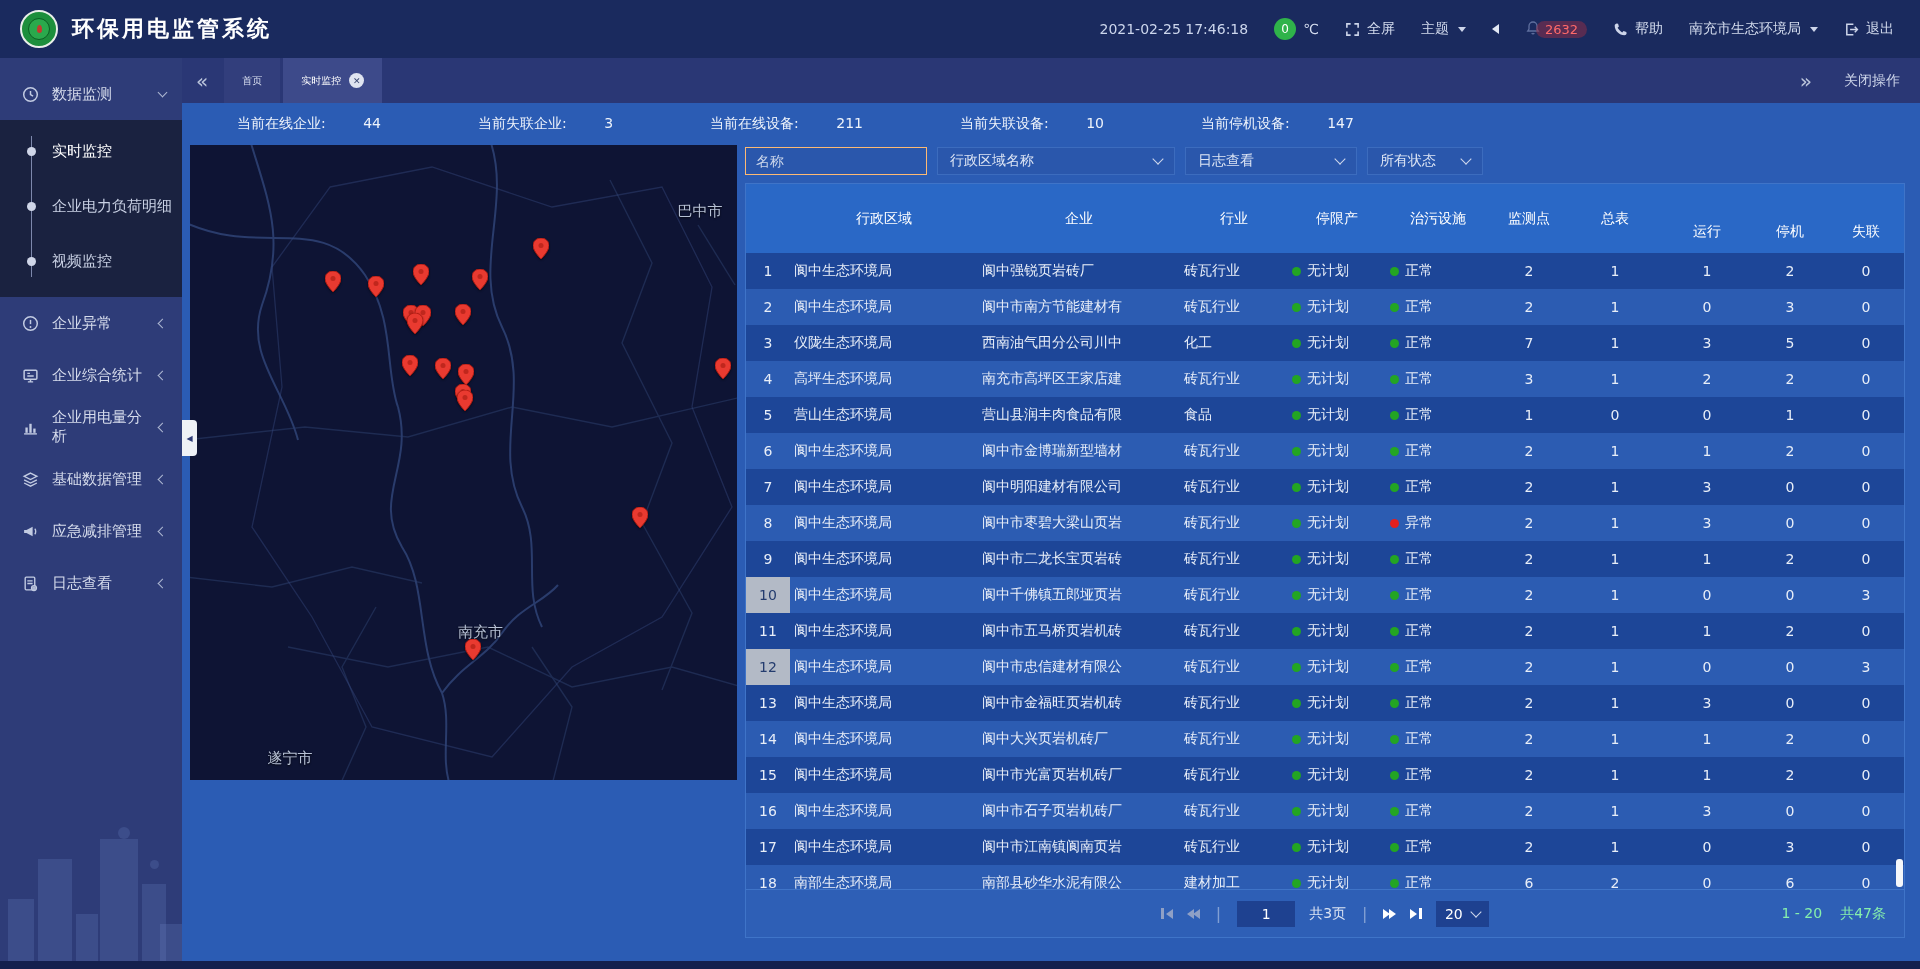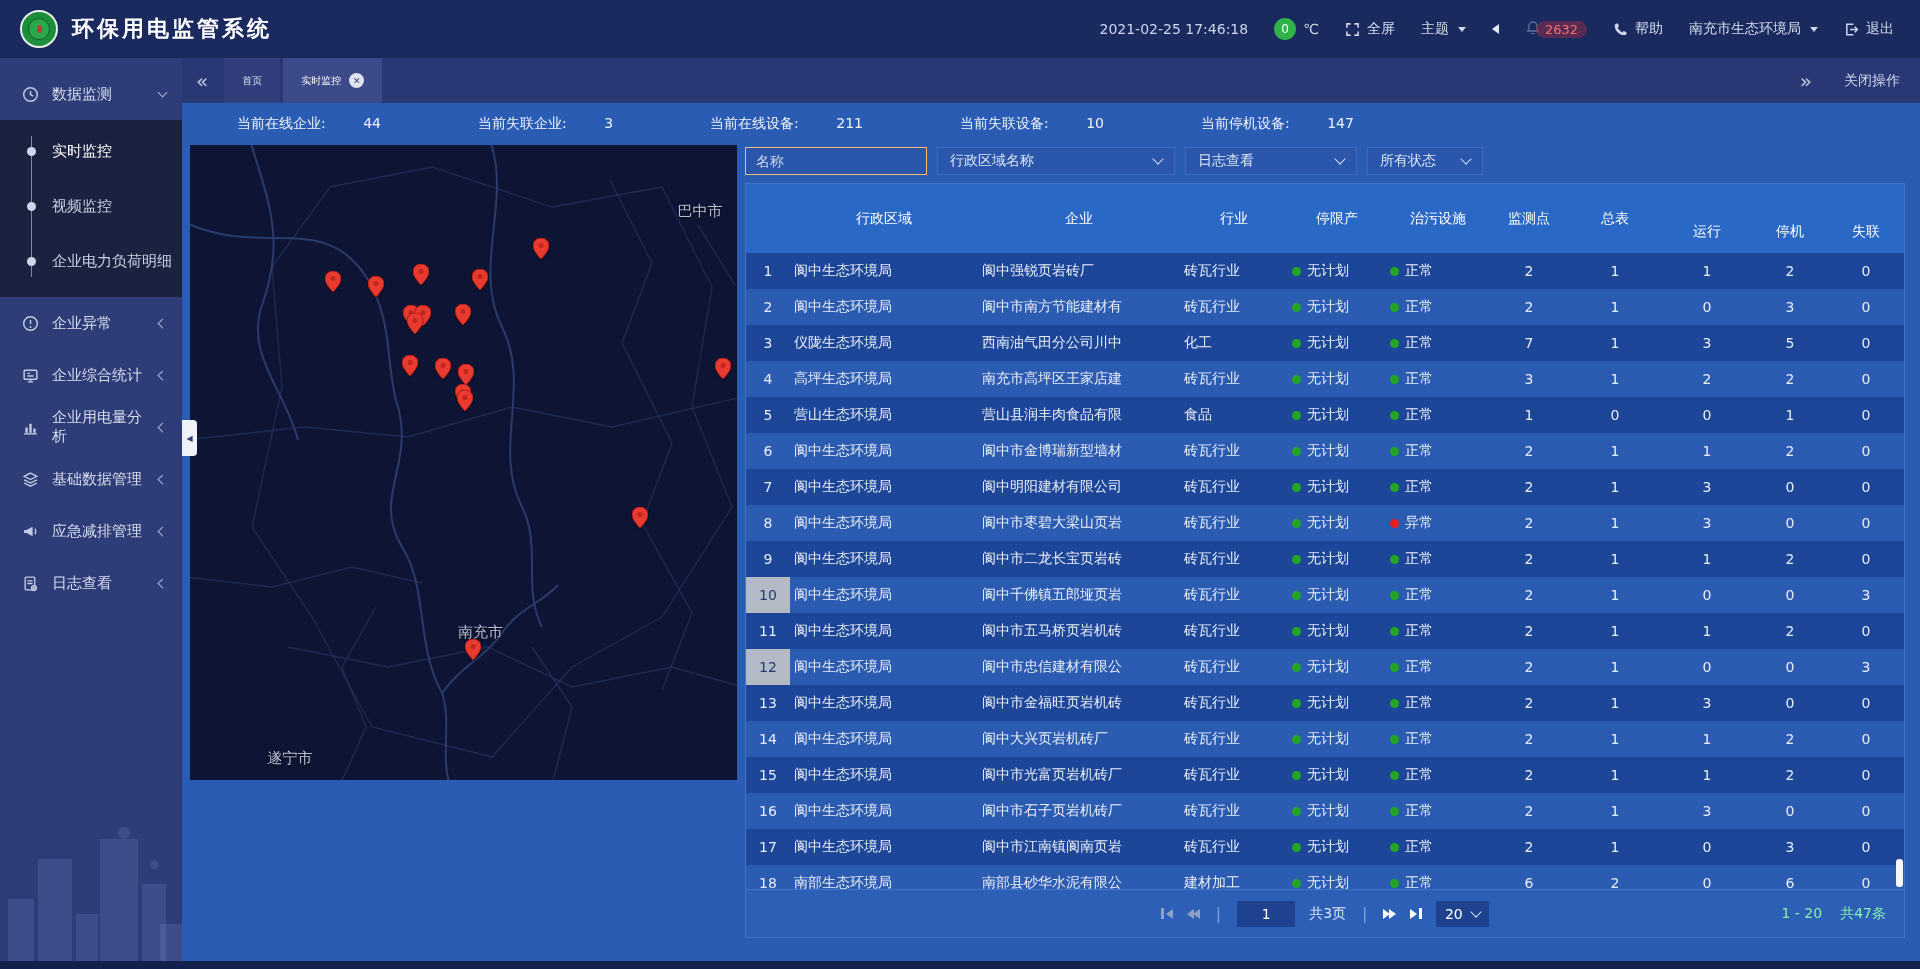--- a/index.html
+++ b/index.html
@@ -204,25 +204,25 @@
           <span class="sb-label">数据监测</span>
           <span class="chev chev-down"></span>
         </div>
         <div class="sb-sub">
           <div class="sb-subitem active">
             <span class="dot"></span>
             <span>实时监控</span>
           </div>
           <div class="sb-subitem">
             <span class="dot"></span>
-            <span>视频监控</span>
+            <span>企业电力负荷明细</span>
           </div>
           <div class="sb-subitem">
             <span class="dot"></span>
-            <span>企业电力负荷明细</span>
+            <span>视频监控</span>
           </div>
         </div>
         <div class="sb-group">
           <span class="sb-icon">
             <svg width="17" height="17" viewBox="0 0 16 16" fill="none" stroke="currentColor" stroke-width="1.4">
               <circle cx="8" cy="8" r="6.4"></circle>
               <path d="M8 4.6v4"></path>
               <circle cx="8" cy="11.3" r="0.9" fill="currentColor" stroke="none"></circle>
             </svg>
           </span>

